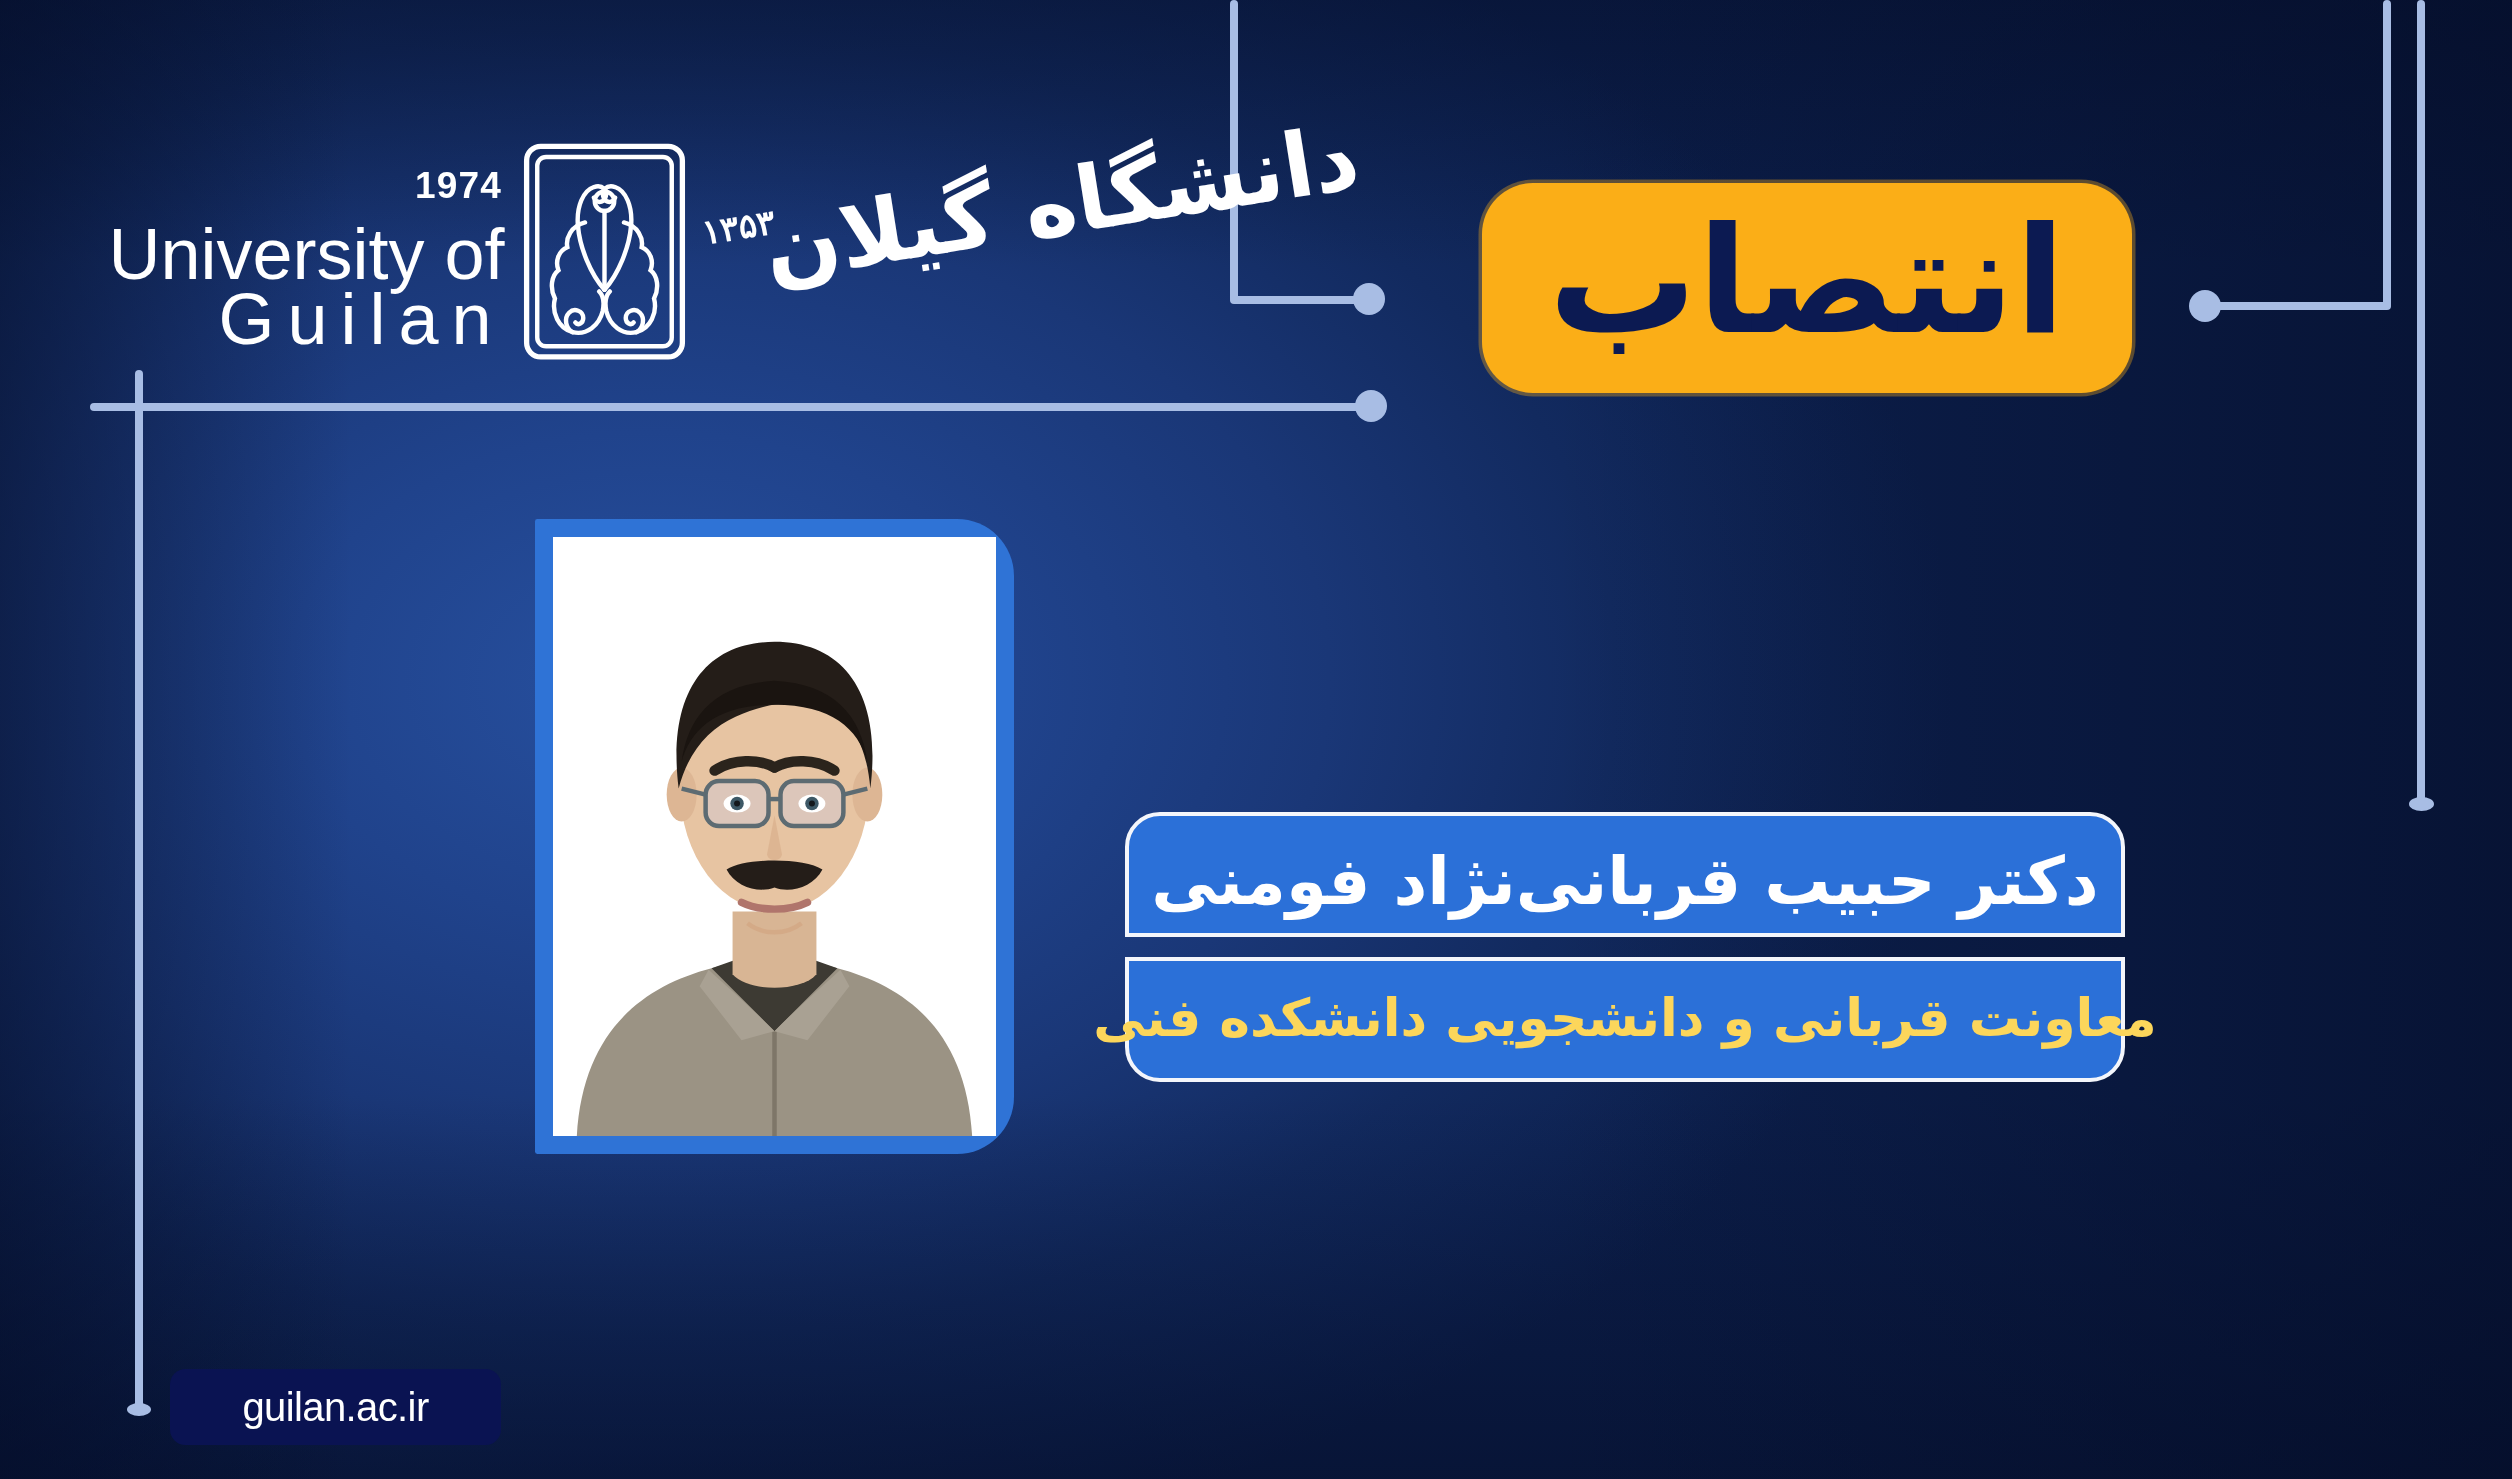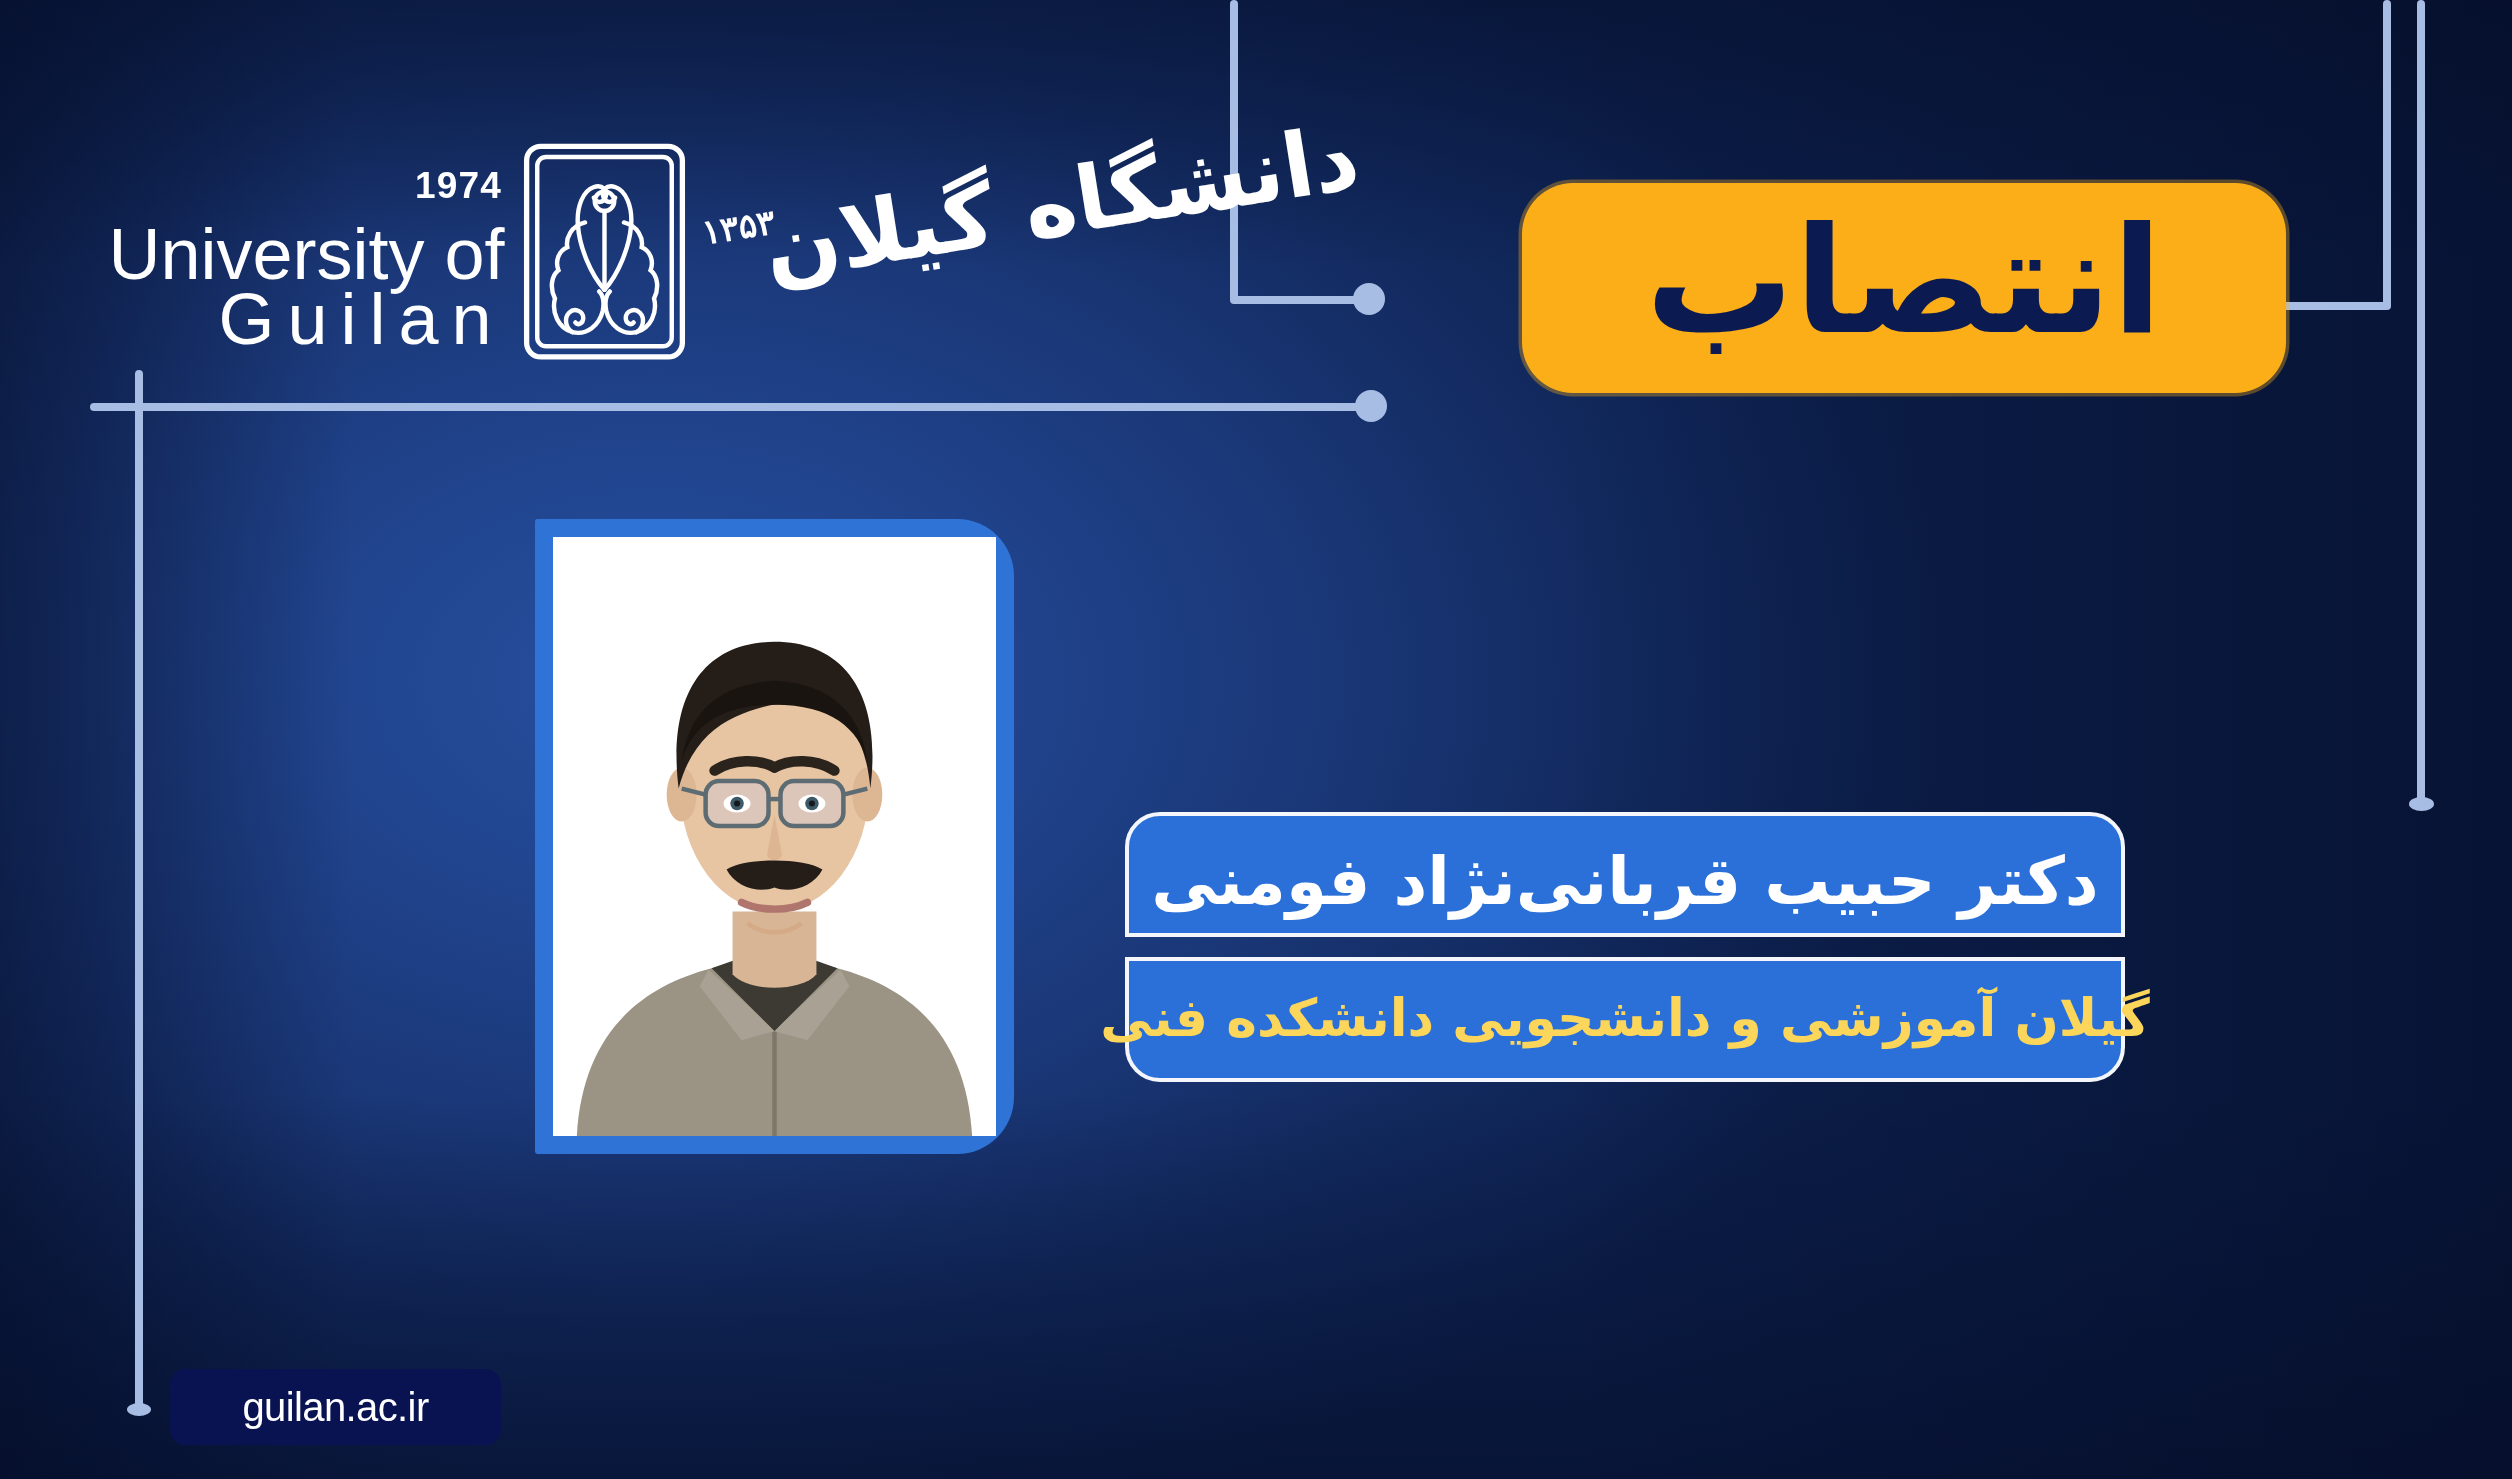--- a/index.html
+++ b/index.html
@@ -34,25 +34,24 @@
   .logo-mark{width:177px;height:195px;margin:0 8.3px;display:flex;align-items:center;justify-content:center;}
   .logo-fa{position:relative;width:438px;height:213px;}
   .logo-fa-year{position:absolute;left:0;top:62px;color:#fff;font-size:34px;font-weight:600;
     transform:rotate(-9deg);}
   .logo-fa-name{position:absolute;left:59px;top:6px;color:#fff;font-size:89px;font-weight:700;
     direction:rtl;white-space:nowrap;transform:rotate(-9deg);
     font-family:"DejaVu Sans", sans-serif;}
 
   
   .badge-appoint{
-    position:absolute;left:1482px;top:183px;width:764px;height:210px;
+    position:absolute;left:1482px;top:183px;width:650px;height:210px;
     background:#FBAE17;border-radius:51px;z-index:5;
     display:flex;align-items:center;justify-content:center;
     box-shadow:0 0 0 3.5px rgba(251,174,23,.35);
-    margin-left:40px;
   }
   .badge-appoint span{
     color:#0c1a52;font-size:148px;font-weight:700;line-height:1;
     direction:rtl;font-family:"DejaVu Sans", sans-serif;
     transform:translateY(-7px);
   }
 
   
   .photo-frame{
     position:absolute;left:535px;top:519px;width:479px;height:635px;z-index:5;
@@ -192,21 +191,21 @@
 
         <path d="M132 258 C 142 266, 158 266, 168 258" stroke="#d3a582" stroke-width="3" fill="none" opacity="0.7"></path>
       </svg>
     </div>
   </div>
 
   <div class="banner banner-name">
     <span>دکتر حبیب قربانی‌نژاد فومنی</span>
   </div>
   <div class="banner banner-title">
-    <span>گیلان آموزشی و دانشجویی دانشکده فنی</span>
+    <span>معاونت قربانی و دانشجویی دانشکده فنی</span>
   </div>
 
   <div class="web-badge">
     <span>guilan.ac.ir</span>
   </div>
 
 </div>
 
 
 </body></html>

